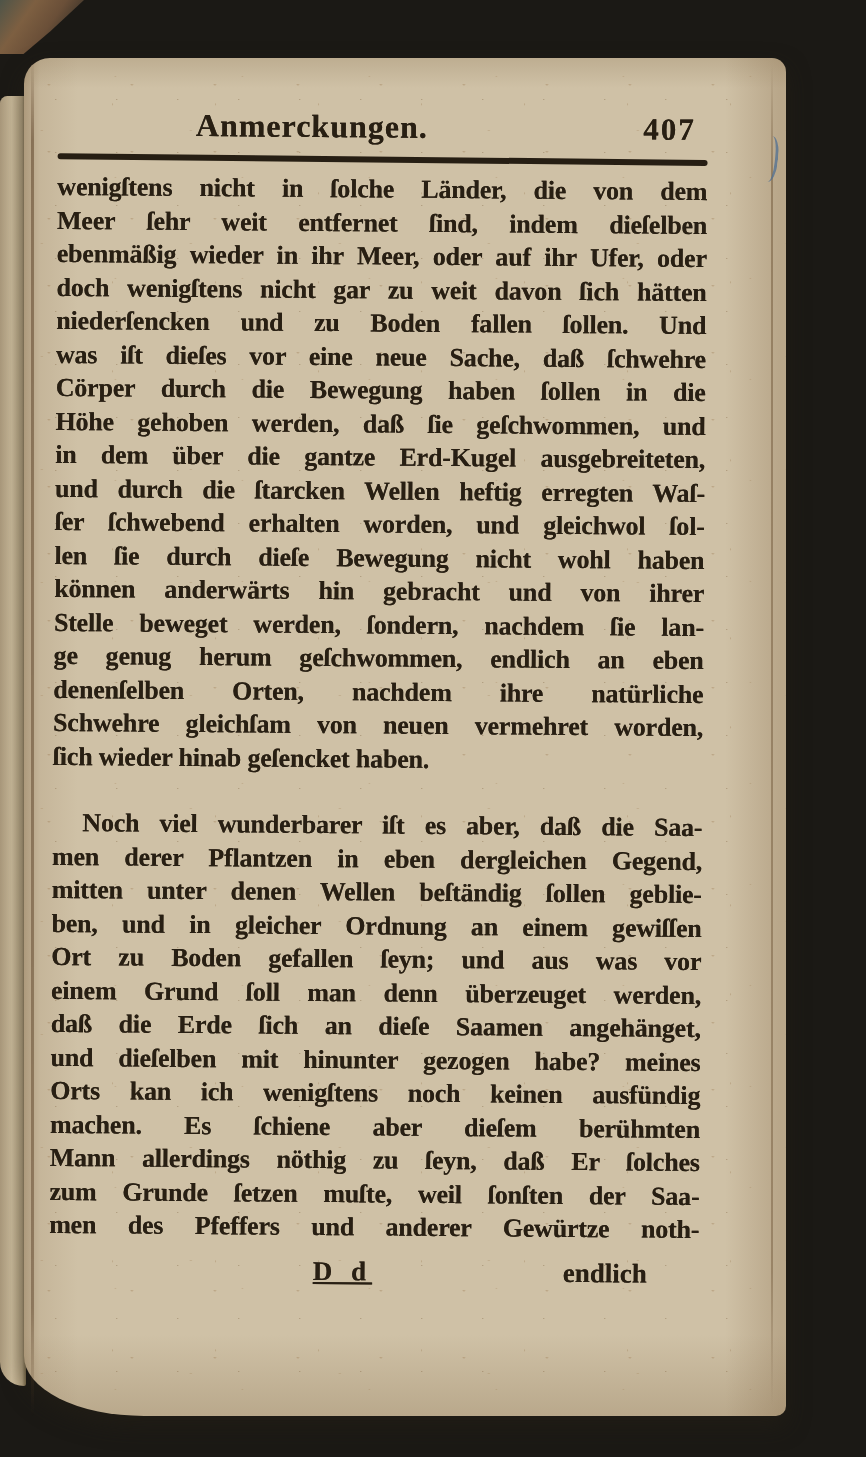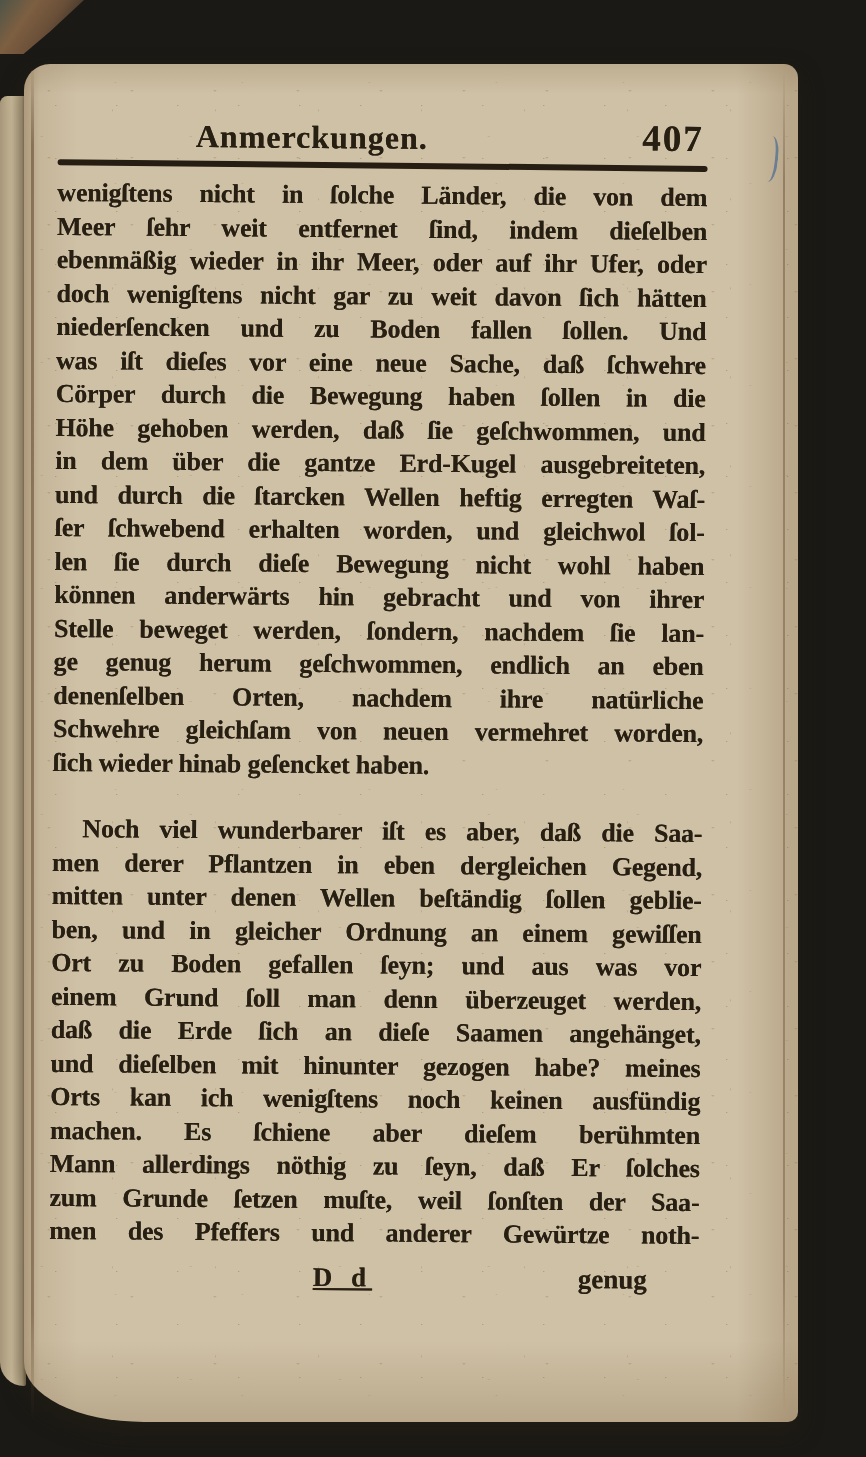--- a/index.html
+++ b/index.html
@@ -7,46 +7,46 @@
         font-family:"Liberation Serif","DejaVu Serif",serif;}
   
   .leather{position:absolute;left:0;top:0;width:84px;height:54px;
     background:linear-gradient(125deg,#4e5448 0%,#7d5f41 30%,#6a4f38 55%,#2c2a24 85%);
     clip-path:polygon(0 0,100% 0,60% 58%,28% 100%,0 100%);}
   
   .edge-strip{position:absolute;left:0;top:96px;width:26px;height:1290px;
     background:linear-gradient(90deg,#a8977a 0,#cdbd9d 45%,#b9a785 85%,#80704f 100%);
     border-radius:14px 4px 4px 46px;}
   
-  .paper{position:absolute;left:24px;top:64px;width:762px;height:1358px;
+  .paper{position:absolute;left:24px;top:58px;width:762px;height:1358px;
     background-color:#cfc1a6;
     background-image:
       radial-gradient(3px 1.4px at 30% 40%,rgba(148,112,70,.5),rgba(148,112,70,0) 70%),
       radial-gradient(2px 1px at 72% 18%,rgba(148,112,70,.42),rgba(148,112,70,0) 70%),
       radial-gradient(1.6px 1px at 52% 78%,rgba(118,88,52,.46),rgba(118,88,52,0) 70%),
       radial-gradient(2.6px 1.2px at 12% 64%,rgba(160,128,84,.4),rgba(160,128,84,0) 70%),
       radial-gradient(1.4px 2.4px at 86% 52%,rgba(150,118,76,.35),rgba(150,118,76,0) 70%),
       linear-gradient(90deg,rgba(128,100,66,.42) 0,rgba(128,100,66,.12) 16px,rgba(128,100,66,0) 54px,rgba(128,100,66,0) 92%,rgba(128,100,66,.28) 99%),
       linear-gradient(180deg,rgba(120,95,60,.2) 0,rgba(120,95,60,0) 30px,rgba(120,95,60,0) 94%,rgba(120,95,60,.25) 100%);
     background-size:83px 67px,127px 101px,61px 53px,149px 113px,103px 89px,100% 100%,100% 100%;
     border-radius:26px 14px 10px 120px / 26px 14px 10px 60px;
-    box-shadow:0 10px 22px rgba(35,30,22,.65);padding-left:12px;}
+    box-shadow:0 10px 22px rgba(35,30,22,.65);}
   .crease{position:absolute;left:7px;top:0;width:3px;height:100%;border-radius:2px;
     background:linear-gradient(180deg,rgba(96,70,44,0),rgba(96,70,44,.55) 6%,rgba(96,70,44,.5) 92%,rgba(96,70,44,0));
     filter:blur(.4px);}
   .right-line{position:absolute;right:13px;top:6px;width:2px;height:calc(100% - 16px);
     background:linear-gradient(180deg,rgba(110,85,55,0),rgba(110,85,55,.5) 8%,rgba(110,85,55,.45) 90%,rgba(110,85,55,0));}
   
   .content{position:absolute;left:34px;top:48px;width:650px;
     transform:rotate(.45deg);transform-origin:0 0;
     color:#281f13;font-weight:700;
     text-shadow:0 0 .6px rgba(40,30,18,.85);}
   .header{display:flex;align-items:baseline;height:48px;}
   .title{margin-left:138px;font-size:32px;letter-spacing:1px;}
-  .pagenum{margin-left:auto;margin-right:4px;font-size:37px;letter-spacing:2px;}
+  .pagenum{margin-left:auto;margin-right:12px;font-size:31px;letter-spacing:2px;}
   .rule{height:6px;background:#261e13;border-radius:3px;transform:rotate(.15deg);}
   .para{font-size:26px;line-height:33.5px;letter-spacing:-0.2px;}
   .para .line{text-align:justify;text-align-last:justify;text-justify:inter-word;}
   .para1{margin-top:10px;}
   .para1 .line:last-child{text-align-last:left;}
   .para2{margin-top:33px;}
   .para2 .line:first-child{text-indent:30px;}
   .footer{display:flex;margin-top:10px;font-size:27px;line-height:34px;}
   .sig{margin-left:264px;letter-spacing:6px;text-decoration:underline;}
   .catch{margin-left:auto;margin-right:52px;}
@@ -105,19 +105,19 @@
           <div class="line">und dieſelben mit hinunter gezogen habe? meines</div>
           <div class="line">Orts kan ich wenigſtens noch keinen ausfündig</div>
           <div class="line">machen. Es ſchiene aber dieſem berühmten</div>
           <div class="line">Mann allerdings nöthig zu ſeyn, daß Er ſolches</div>
           <div class="line">zum Grunde ſetzen muſte, weil ſonſten der Saa-</div>
           <div class="line">men des Pfeffers und anderer Gewürtze noth-</div>
         </div>
 
       <div class="footer">
         <span class="sig">D d</span>
-        <span class="catch">genug</span>
+        <span class="catch">endlich</span>
       </div>
     </div>
   </div>
 
   <div class="thread"></div>
 </div>
 
 </body></html>

